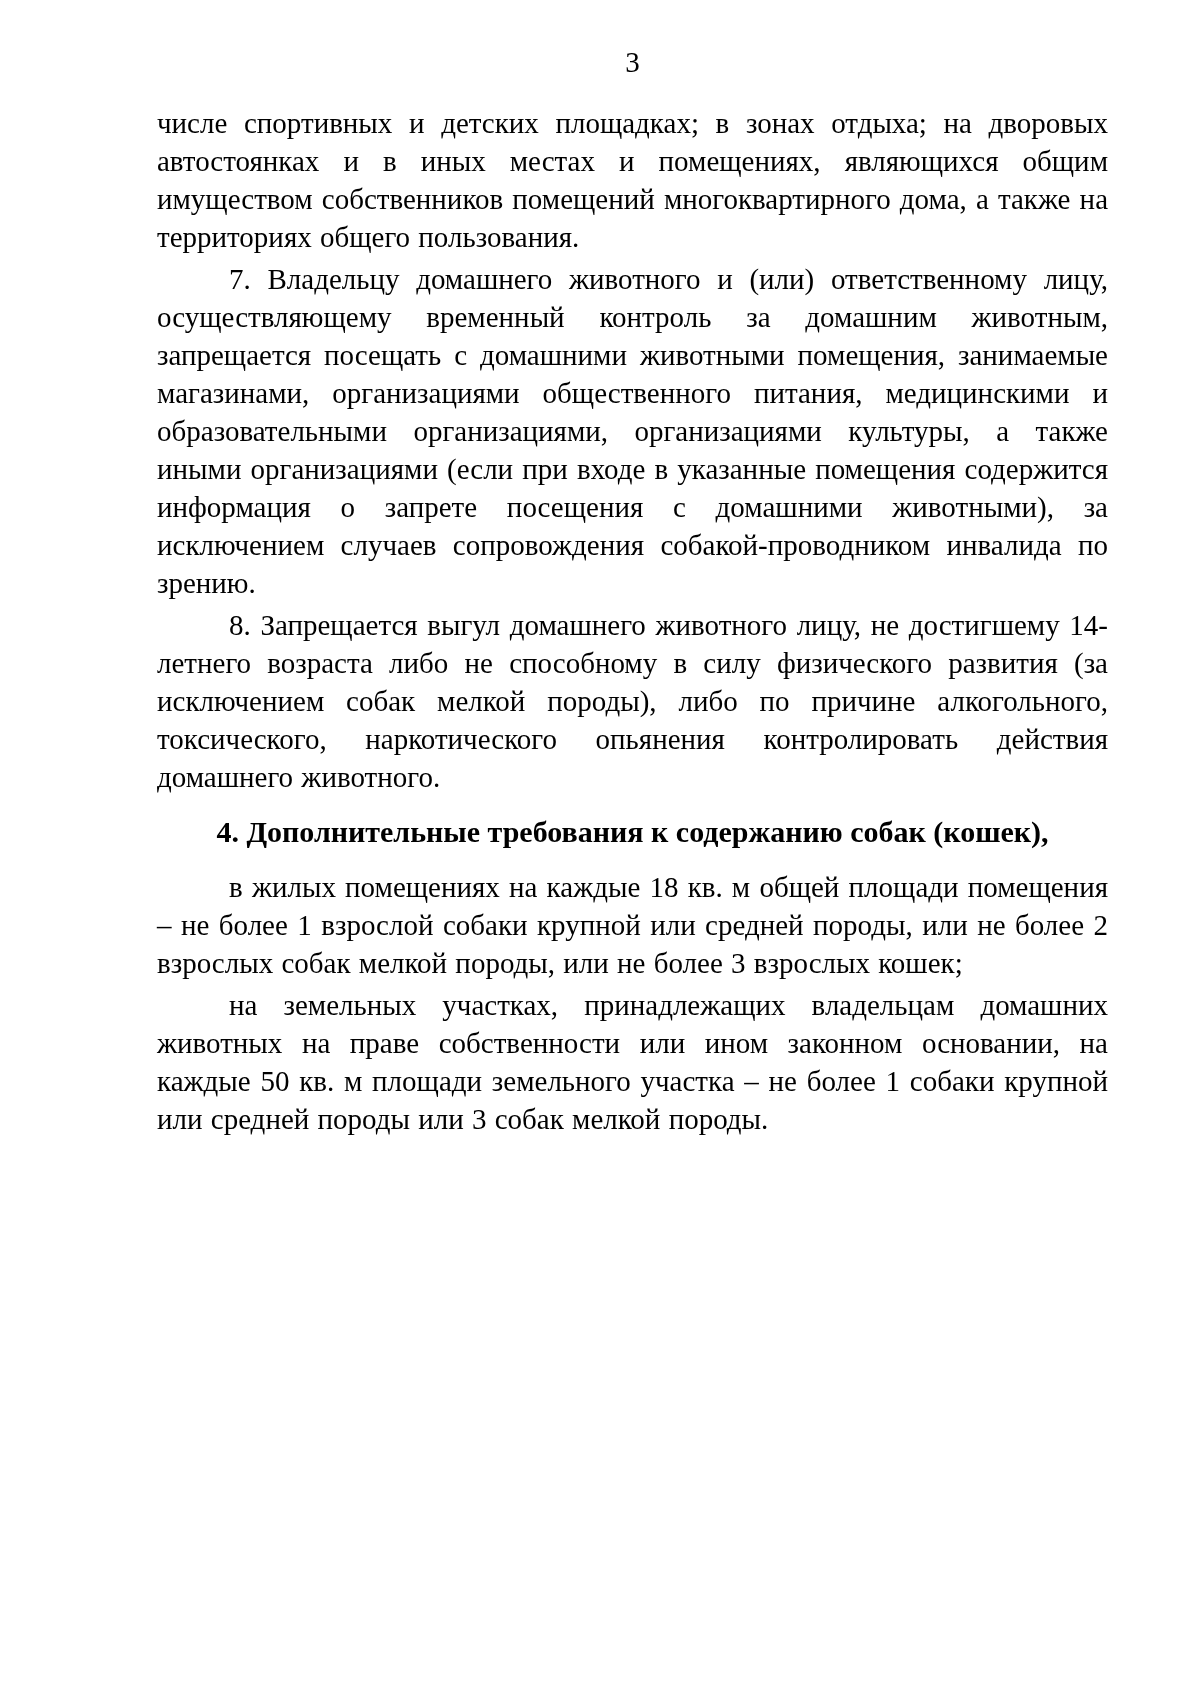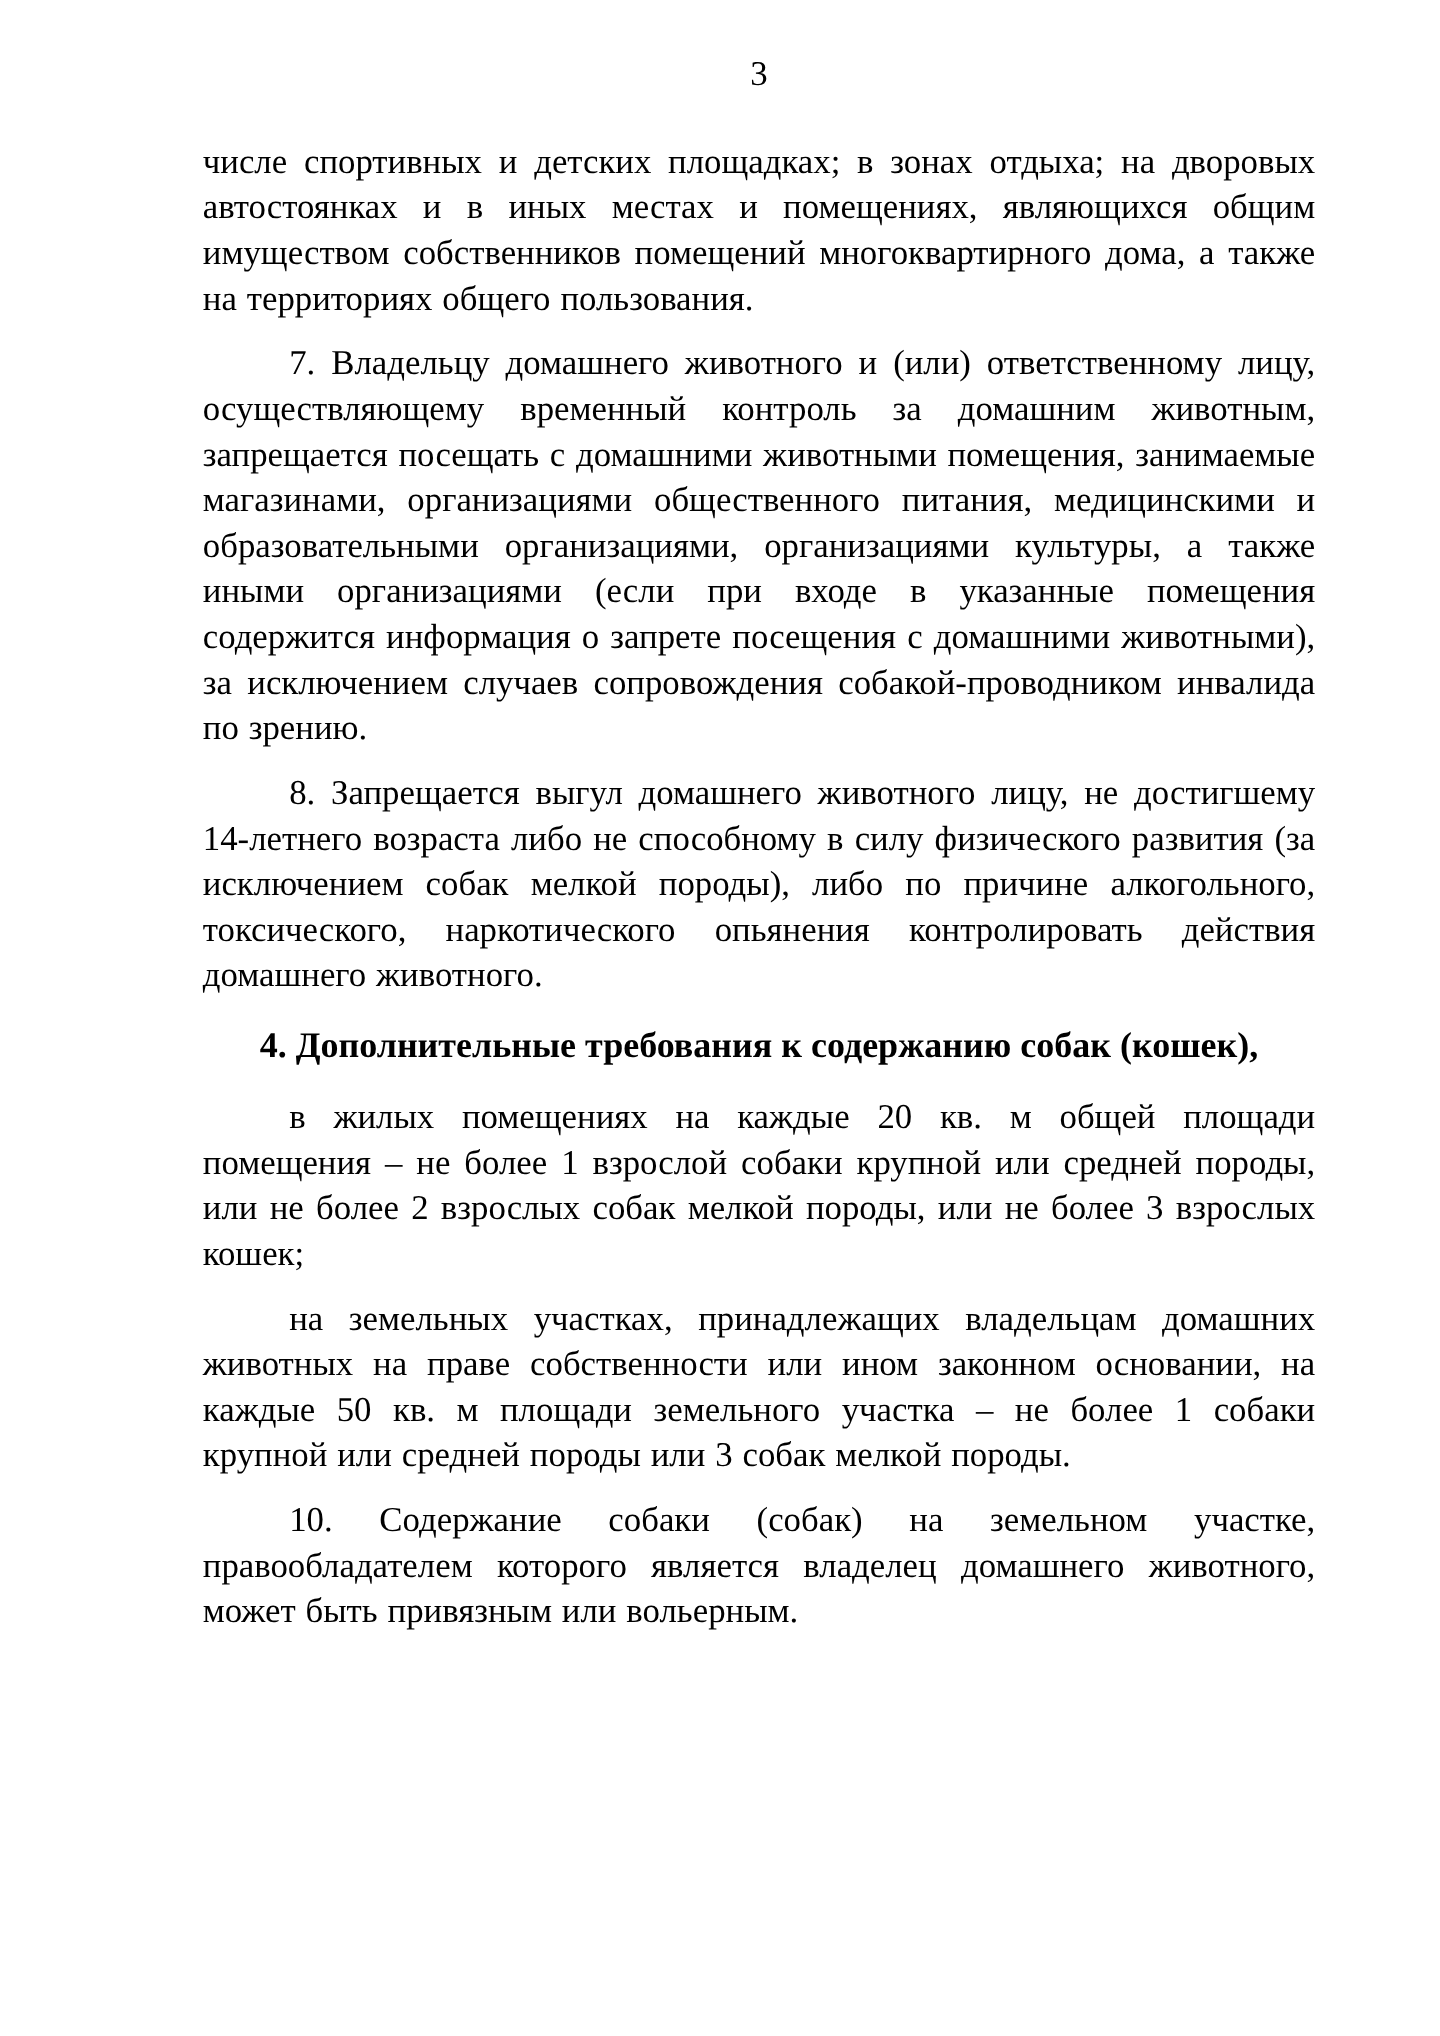--- a/index.html
+++ b/index.html
@@ -26,21 +26,21 @@
     font-size: 29px;
     line-height: 32px;
   }
   .body-text {
     position: absolute;
     top: 100px;
     left: 153px;
     width: 959px;
   }
   .para {
-    margin: 16px;
+    margin: 4px;
     font-size: 29px;
     line-height: 38px;
     text-align: justify;
     text-justify: inter-word;
     word-spacing: 1px;
     hyphens: none;
   }
   .para.indent {
     text-indent: 72px;
   }
@@ -60,17 +60,16 @@
 
 <div class="page">
   <div class="page-number">3</div>
   <div class="body-text">
       <p class="para">числе спортивных и детских площадках; в зонах отдыха; на дворовых автостоянках и в иных местах и помещениях, являющихся общим имуществом собственников помещений многоквартирного дома, а также на территориях общего пользования.</p>
       <p class="para indent">7. Владельцу домашнего животного и (или) ответственному лицу, осуществляющему временный контроль за домашним животным, запрещается посещать с домашними животными помещения, занимаемые магазинами, организациями общественного питания, медицинскими и образовательными организациями, организациями культуры, а также иными организациями (если при входе в указанные помещения содержится информация о запрете посещения с домашними животными), за исключением случаев сопровождения собакой-проводником инвалида по зрению.</p>
       <p class="para indent">8. Запрещается выгул домашнего животного лицу, не достигшему 14-летнего возраста либо не способному в силу физического развития (за исключением собак мелкой породы), либо по причине алкогольного, токсического, наркотического опьянения контролировать действия домашнего животного.</p>
       <div class="heading">
         <div>4. Дополнительные требования к содержанию собак (кошек),</div>
       </div>
-      <p class="para indent">в жилых помещениях на каждые 20 кв. м общей площади помещения – не более 1 взрослой собаки крупной или средней породы, или не более 2 взрослых собак мелкой породы, или не более 3 взрослых кошек;</p>
+      <p class="para indent">в жилых помещениях на каждые 18 кв. м общей площади помещения – не более 1 взрослой собаки крупной или средней породы, или не более 2 взрослых собак мелкой породы, или не более 3 взрослых кошек;</p>
       <p class="para indent">на земельных участках, принадлежащих владельцам домашних животных на праве собственности или ином законном основании, на каждые 50 кв. м площади земельного участка – не более 1 собаки крупной или средней породы или 3 собак мелкой породы.</p>
-      <p class="para indent">10. Содержание собаки (собак) на земельном участке, правообладателем которого является владелец домашнего животного, может быть привязным или вольерным.</p>
     </div>
 </div>
 
 </body></html>

